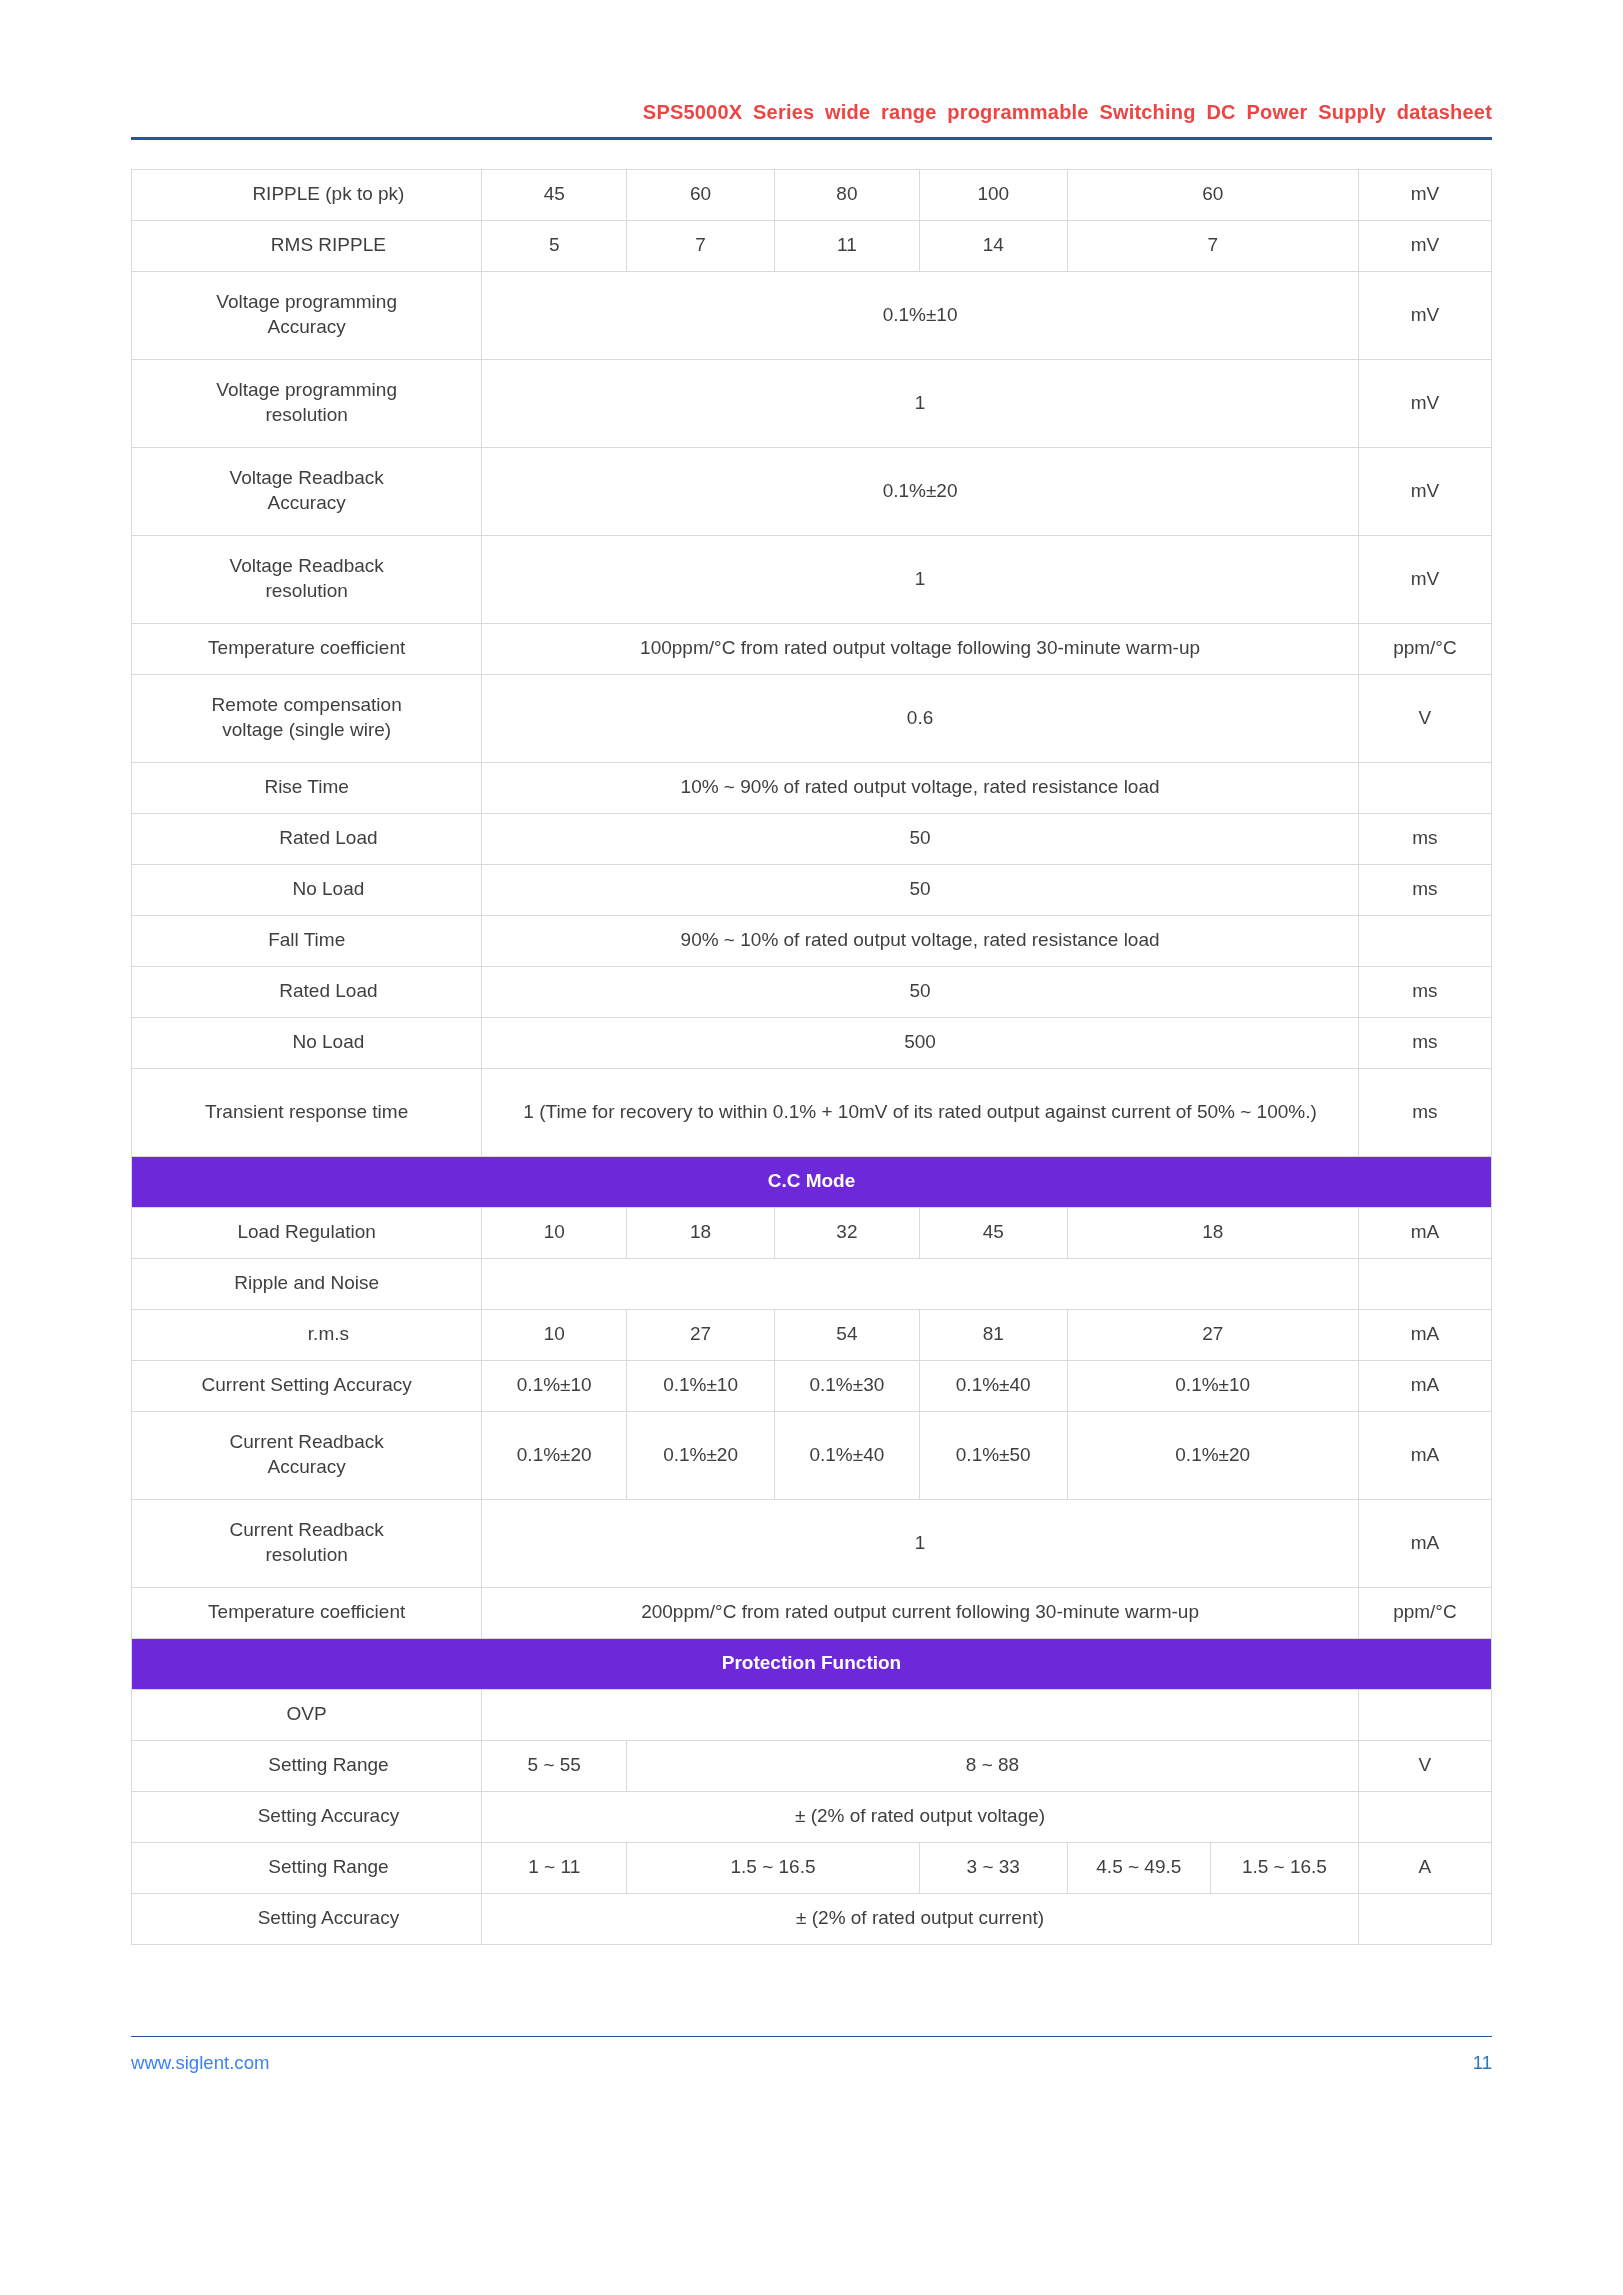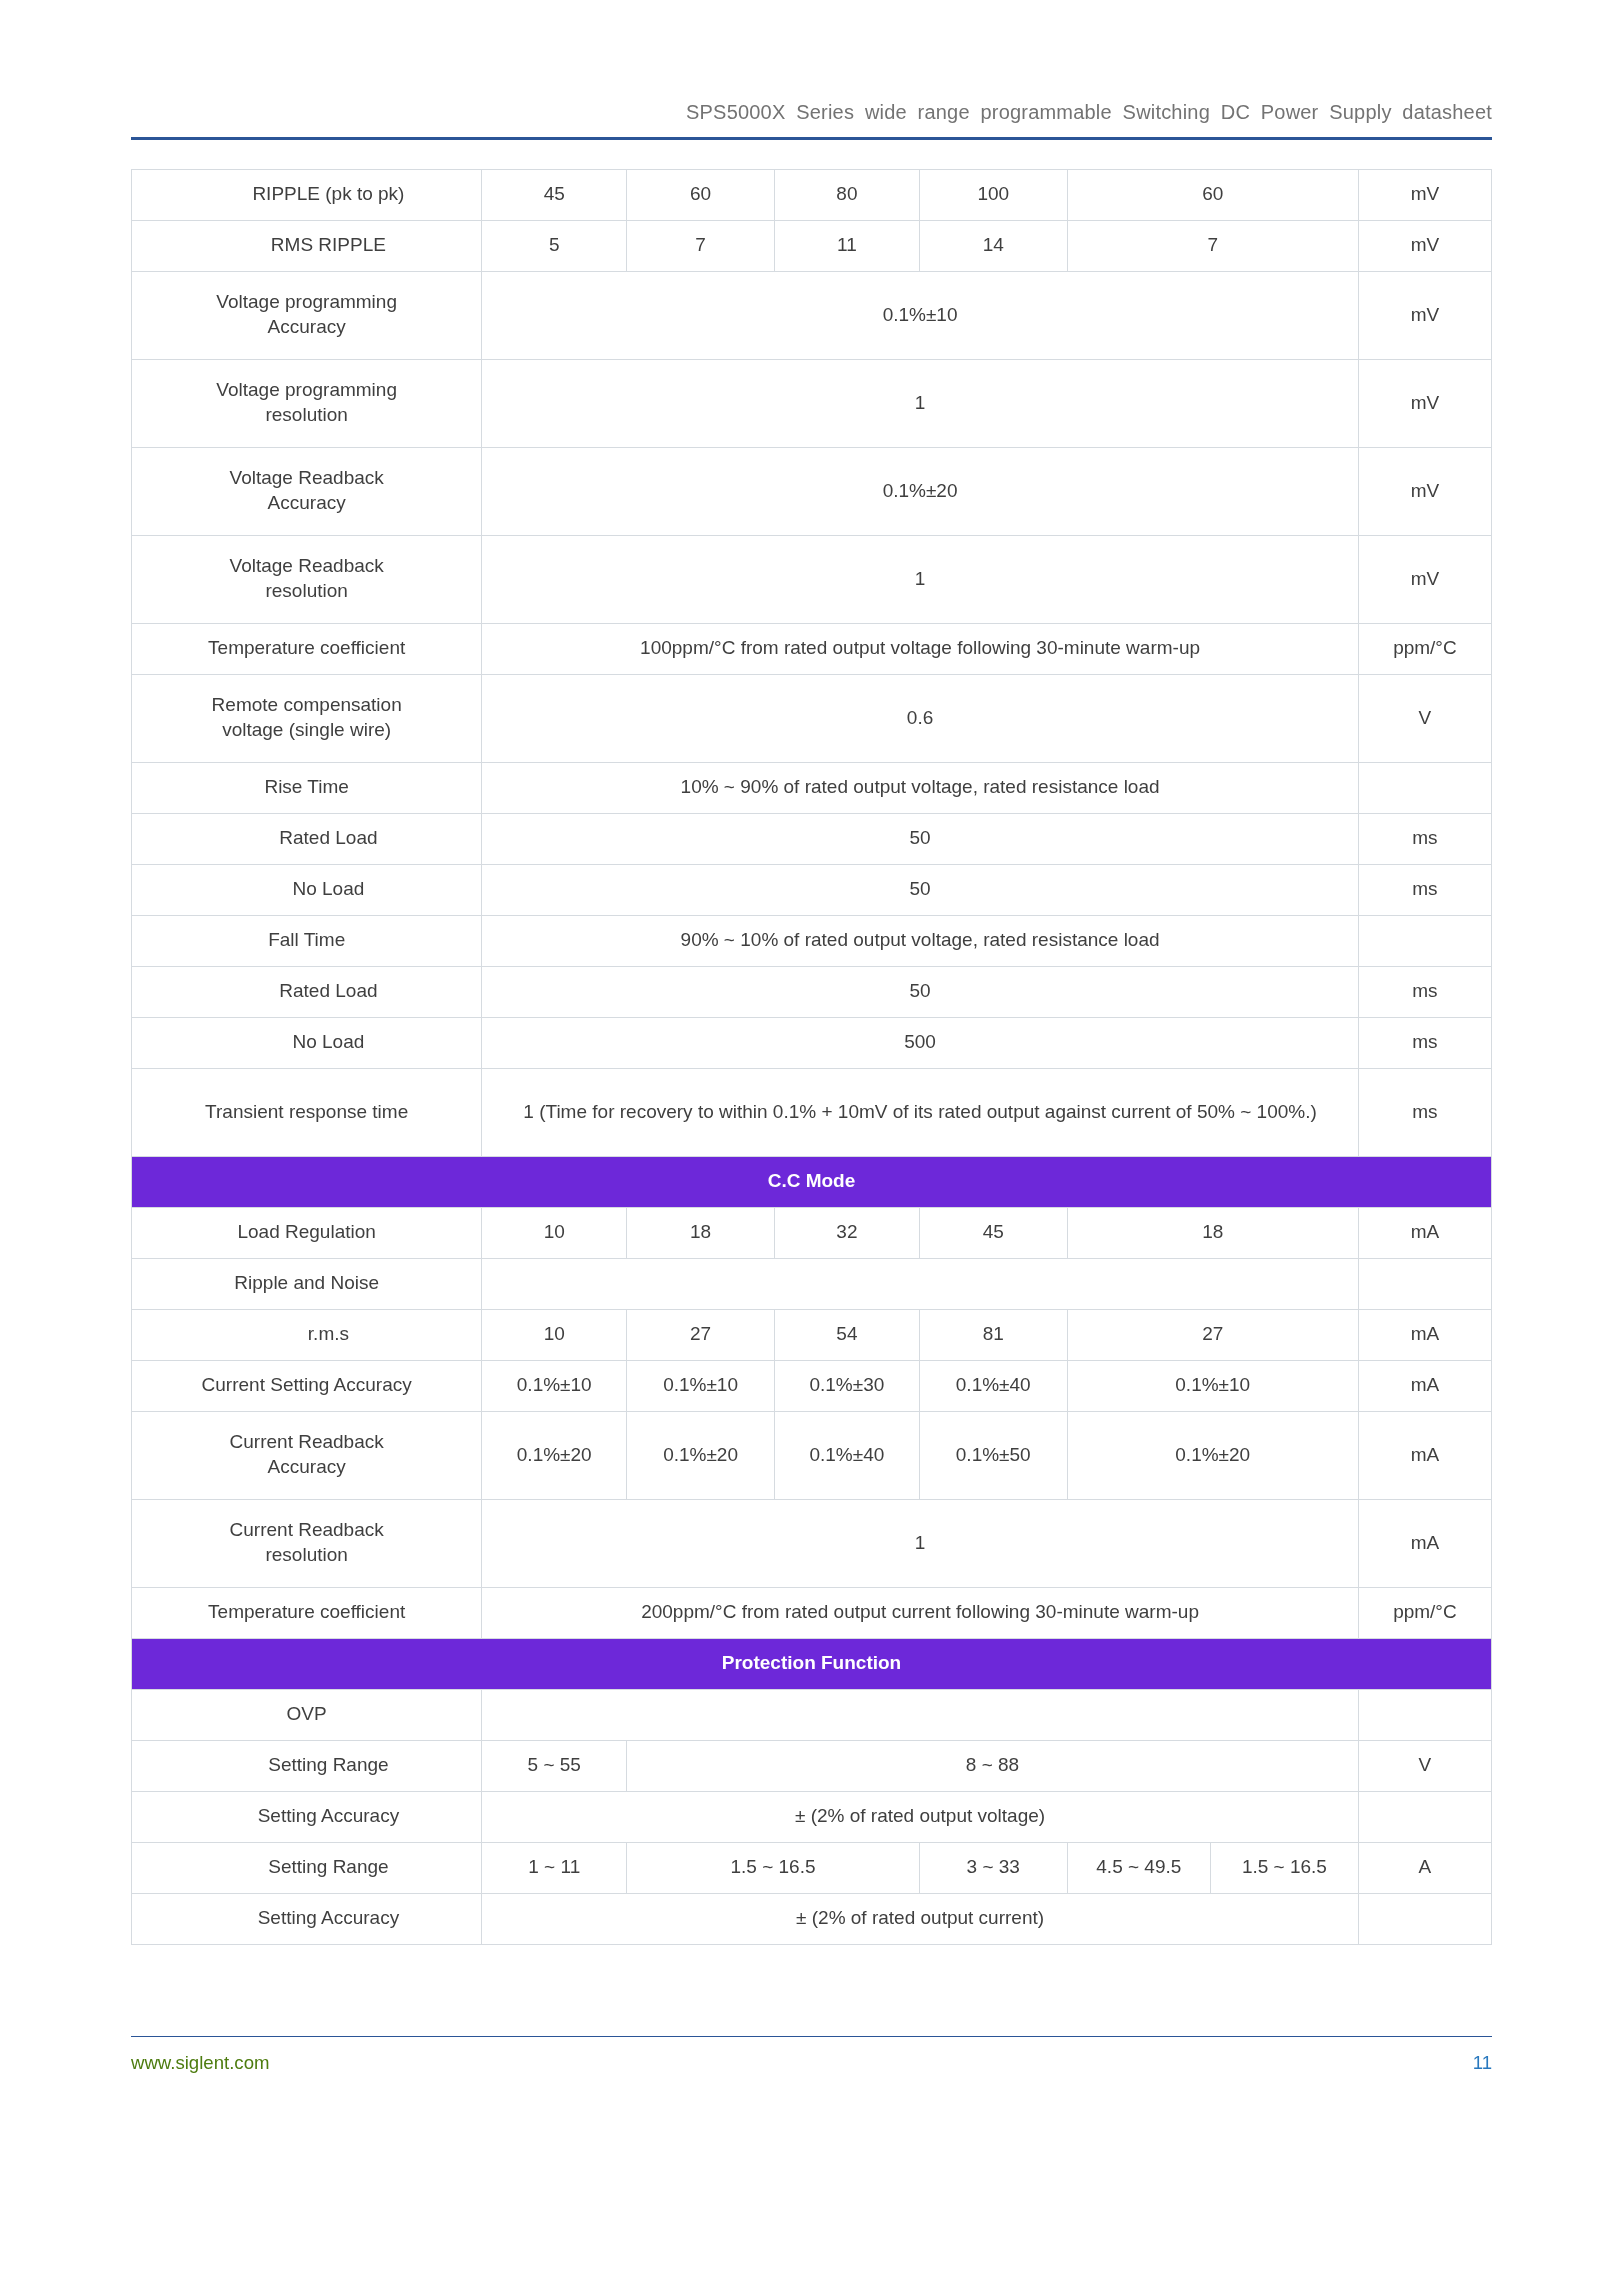--- a/index.html
+++ b/index.html
@@ -5,22 +5,22 @@
   * { margin:0; padding:0; box-sizing:border-box; }
   html,body { background:#ffffff; }
   body {
     width:1623px; height:2295px; position:relative; overflow:hidden;
     font-family:"Liberation Sans","DejaVu Sans",sans-serif;
     color:#3f3f3f;
   }
   .content { width:1361px; margin:0 auto; }
   .page-header { padding-top:100px; }
   .header-title {
-    text-align:right; color:#737373; font-size:20px;
-    word-spacing:5px; letter-spacing:0.2px; line-height:25px;
+    text-align:right; color:#ef4444; font-size:20px;
+    word-spacing:5px; letter-spacing:0.2px; line-height:25px;font-weight:bold;
   }
   .header-rule { margin-top:12px; height:2.5px; background:#2b5597; }
 
   table.spec {
     margin-top:29px; width:100%; border-collapse:collapse; table-layout:fixed;
     font-size:19px; line-height:1.3;
   }
   table.spec td {
     border:1.7px solid #d6dbe0; vertical-align:middle; text-align:center;
     padding:5px 8.5px; overflow:hidden;
@@ -34,21 +34,21 @@
   }
   tr.h1 td { height:51px; }
   tr.h2 td { height:88px; }
 
   .page-footer { margin-top:91px; }
   .footer-rule { height:1.7px; background:#2b5597; }
   .footer-row {
     display:flex; justify-content:space-between; align-items:center;
     margin-top:15px; font-size:18.6px; color:#2878be;
   }
-  .footer-row a { color:#4d7c0f; text-decoration:none; cursor:pointer; }
+  .footer-row a { color:#3b82f6; text-decoration:none; cursor:pointer; }
 </style>
 </head>
 <body>
 
 <div class="content">
 
   <header class="page-header">
     <div class="header-title">SPS5000X Series wide range programmable Switching DC Power Supply datasheet</div>
     <div class="header-rule"></div>
   </header>

